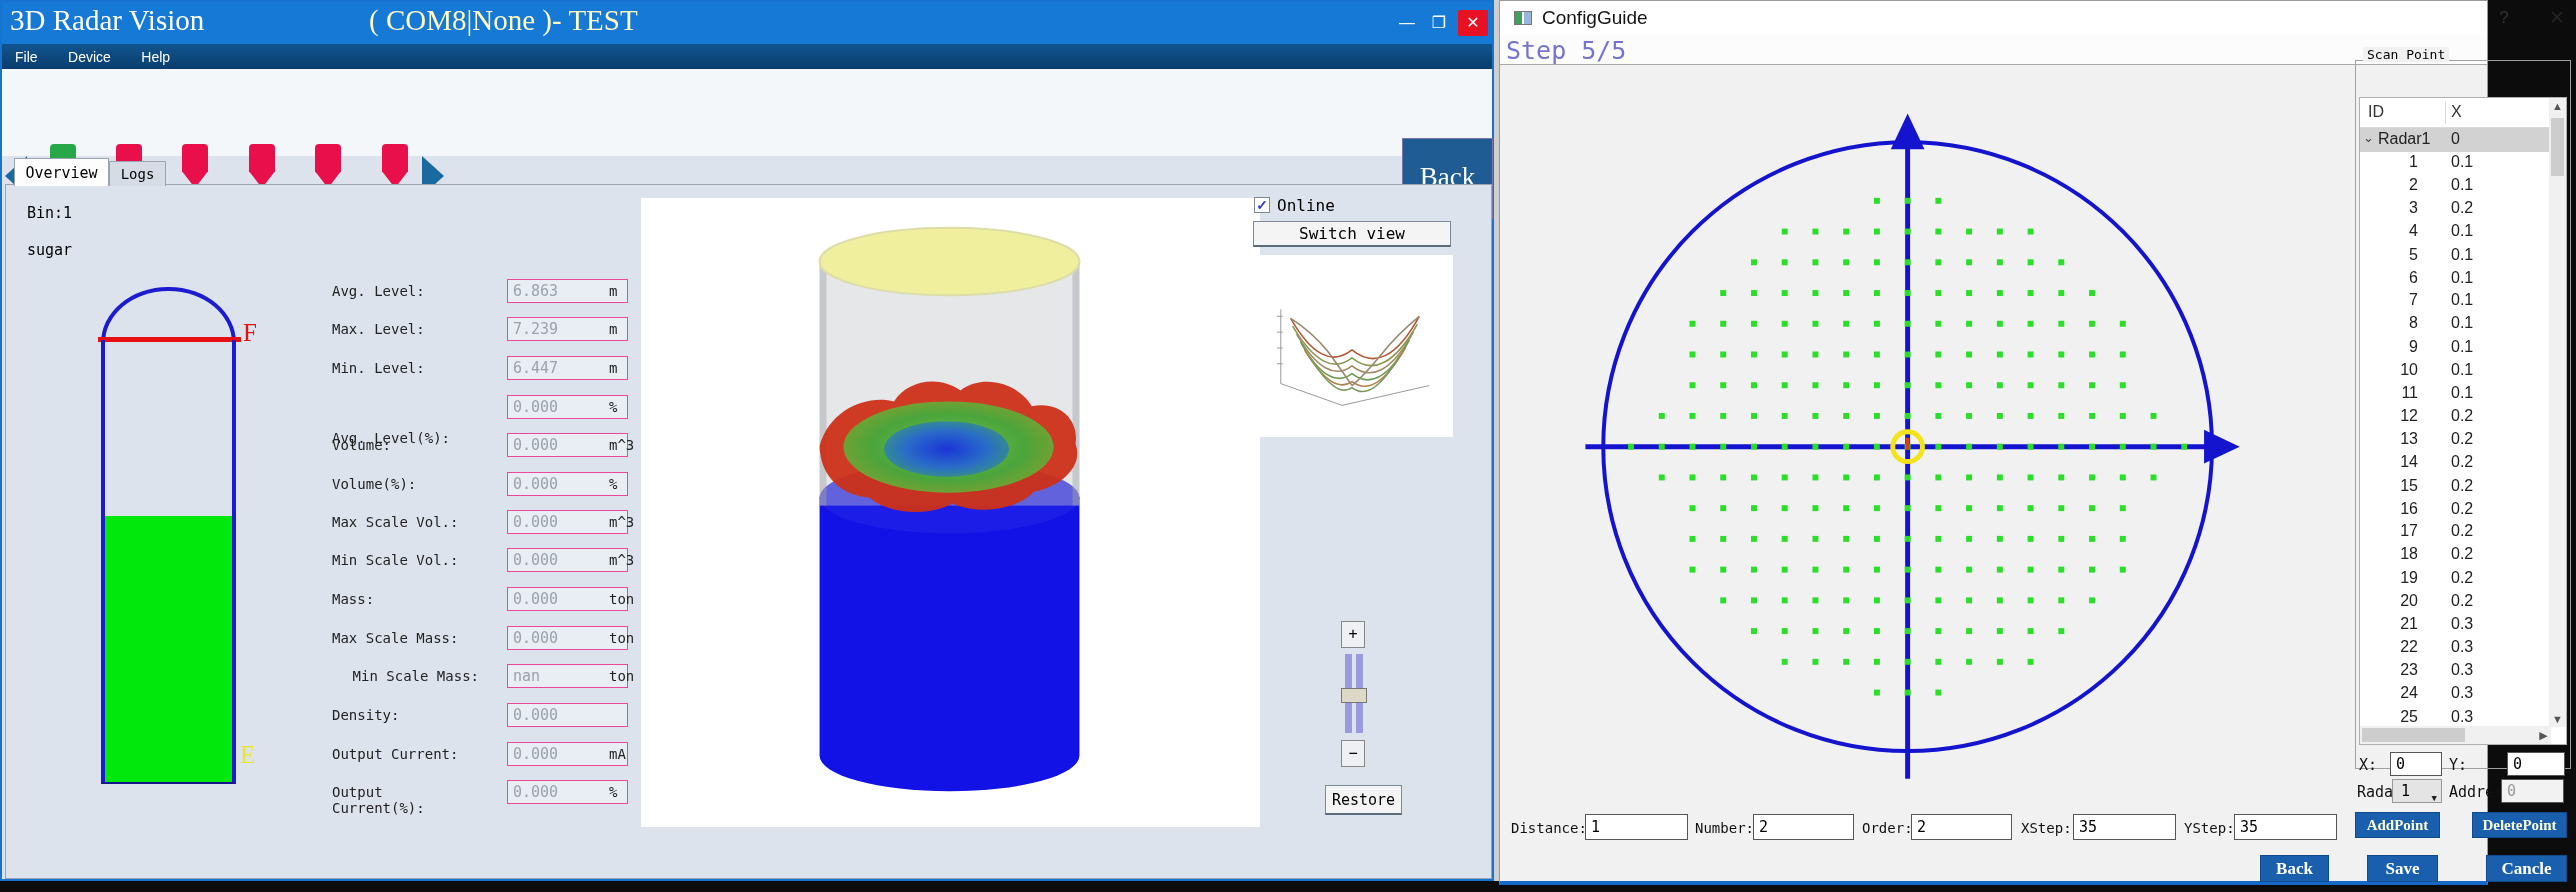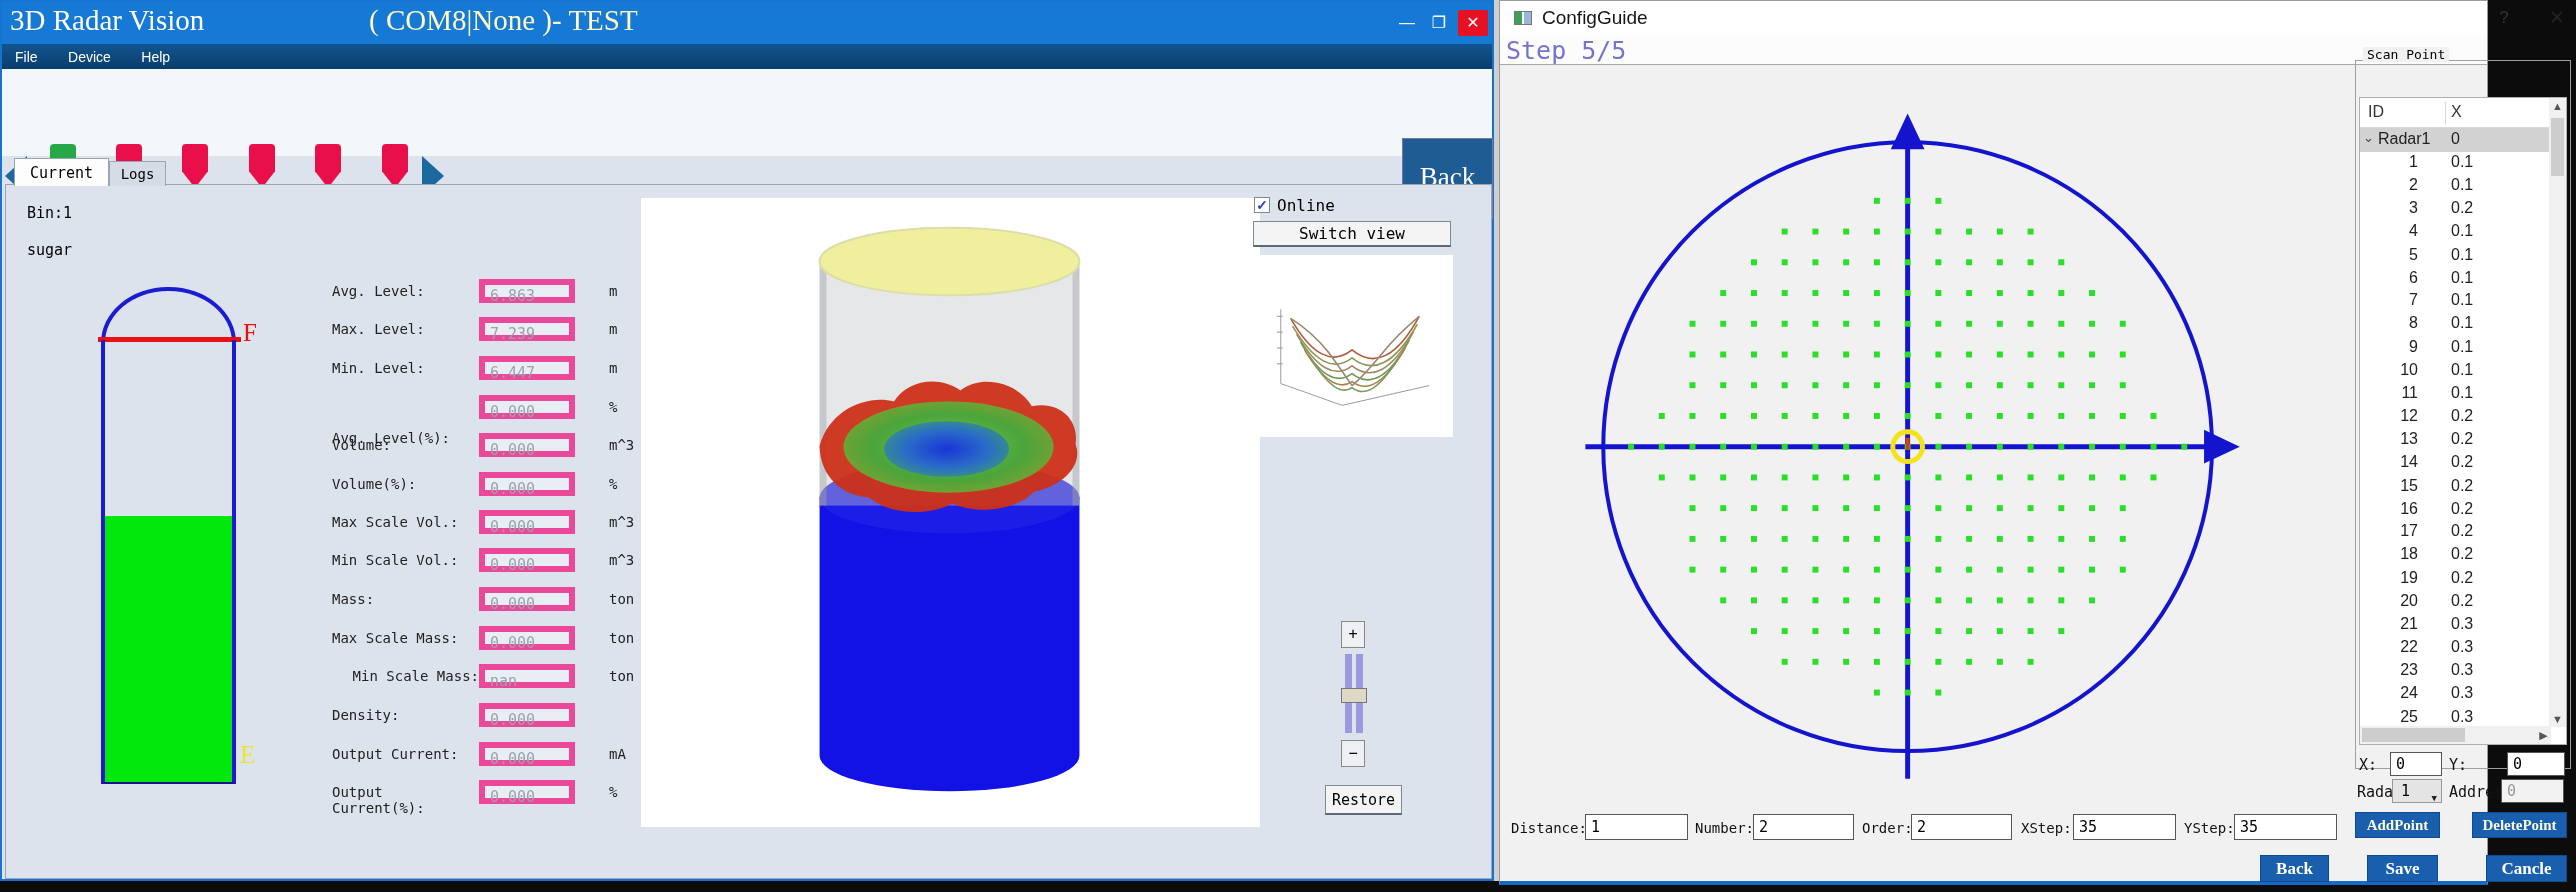--- a/index.html
+++ b/index.html
@@ -56,22 +56,22 @@
   #tank-body { left:99px; top:338px; width:135px; height:444px;
                border-left:4px solid #1b1bd0; border-right:4px solid #1b1bd0;
                border-bottom:3px solid #15158c; }
   #tank-fill { left:103px; top:514px; width:127px; height:266px; background:#00e80c; }
   #tank-full-label { left:241px; top:317px; color:#e81010; font-size:25px; }
   #tank-empty-label { left:238px; top:739px; color:#e8e435; font-size:25px; }
 
   
   .fld-label { left:330px; width:147px; font-size:14px; color:#222;
                font-family:"DejaVu Sans Mono", monospace; }
-  .fld-box { left:477px; width:96px; height:24px; background:#e9edf4;
-             border:6px solid #ec4899; color:#9aa2ae; font-size:15px;
+  .fld-box { left:505px; width:121px; height:24px; background:#e9edf4;
+             border:1px solid #ec4899; color:#9aa2ae; font-size:15px;
              line-height:22px; padding-left:5px;
              font-family:"DejaVu Sans Mono", monospace; }
   .fld-unit { left:607px; font-size:14px; color:#222;
               font-family:"DejaVu Sans Mono", monospace; }
 
   #canvas3d { left:639px; top:196px; width:619px; height:629px; background:#fff; }
 
   
   #online-box { left:1252px; top:195px; width:16px; height:16px; background:#fff;
                 border:1px solid #7a8a9a; color:#3040b0; font-size:14px;
@@ -199,21 +199,21 @@
         <div class="abs bin-label" style="left: 230px;">Bin:4</div>
         <div class="abs bin-icon" style="left: 313px; background: rgb(233, 15, 75);"></div>
         <div class="abs bin-label" style="left: 296px;">Bin:5</div>
         <div class="abs bin-icon" style="left: 380px; background: rgb(233, 15, 75);"></div>
         <div class="abs bin-label" style="left: 363px;">Bin:6</div>
       </div>
     <div id="nav-right" class="abs nav-arrow"></div>
     <div id="btn-back-lw" class="abs">Back</div>
   </div>
 
-  <div id="tab-overview" class="abs tab">Current</div>
+  <div id="tab-overview" class="abs tab">Overview</div>
   <div id="tab-logs" class="abs tab">Logs</div>
   <div id="panel" class="abs"></div>
 
   <div id="bin-id-text" class="abs mono" style="z-index:2">Bin:1</div>
   <div id="material-text" class="abs mono" style="z-index:2">sugar</div>
 
   <div id="tank-dome" class="abs" style="z-index:2"></div>
   <div id="tank-fullline" class="abs" style="z-index:2"></div>
   <div id="tank-body" class="abs" style="z-index:2"></div>
   <div id="tank-fill" class="abs" style="z-index:2"></div>

